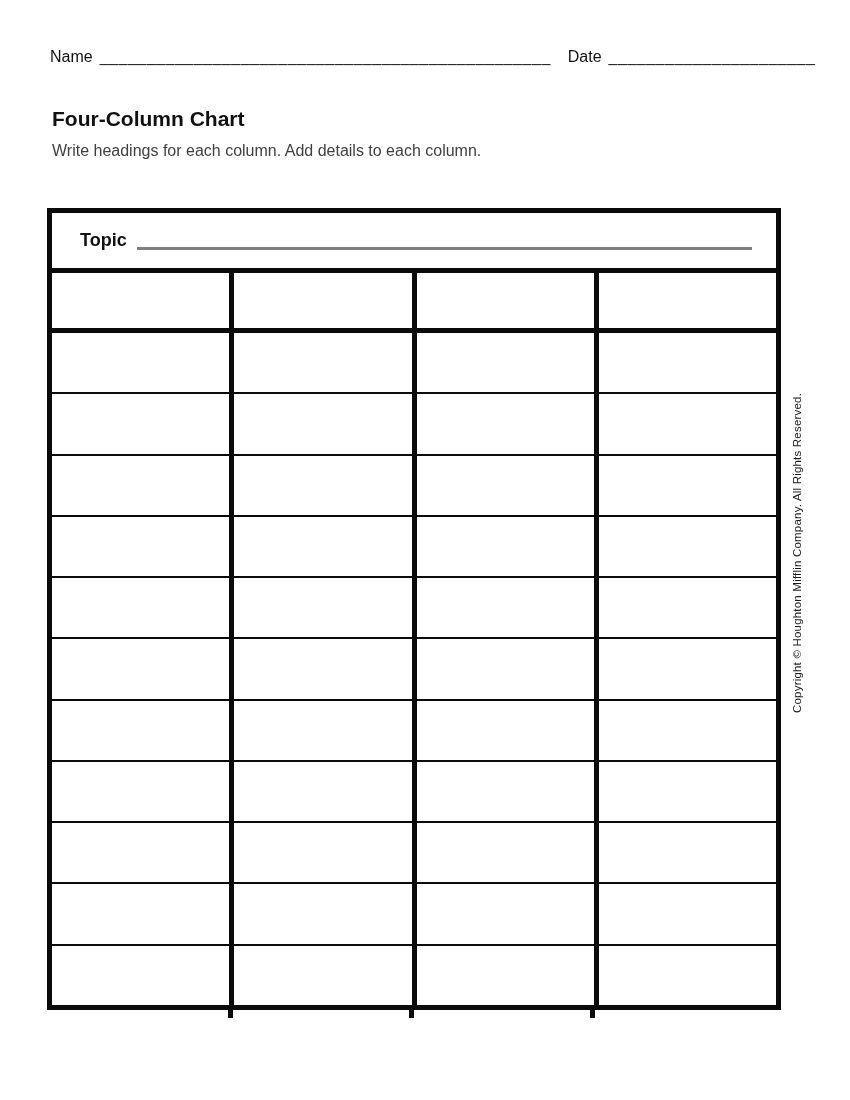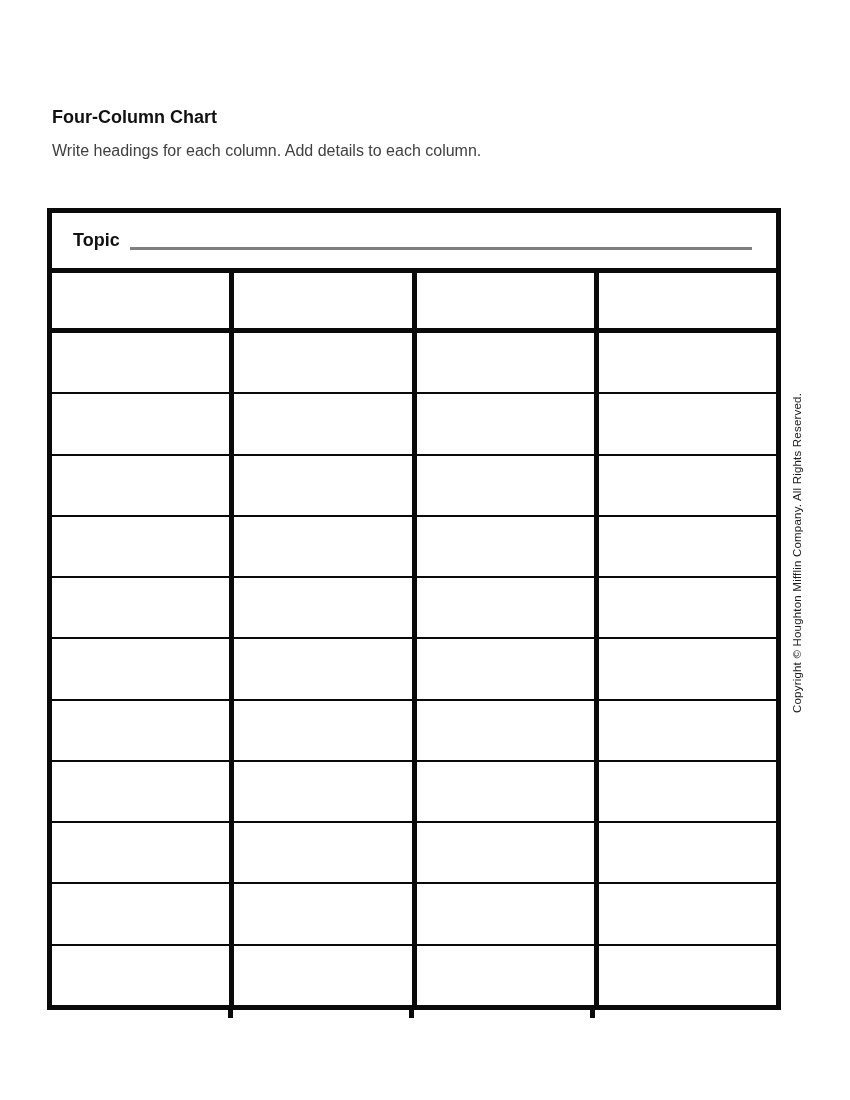--- a/index.html
+++ b/index.html
@@ -36,21 +36,21 @@
     color: #1a1a1a;
   }
   .date-label { margin-left: 17px; }
 
   
   .page-title {
     position: absolute;
     left: 52px;
     top: 107px;
     margin: 0;
-    font-size: 18px;
+    font-size: 21px;
     font-weight: bold;
     color: #111111;
   }
   .instructions {
     position: absolute;
     left: 52px;
     top: 142px;
     margin: 0;
     font-size: 16px;
     font-weight: normal;
@@ -68,21 +68,21 @@
     display: flex;
     flex-direction: column;
     background: #ffffff;
   }
 
   .topic-row {
     flex: 0 0 60px;
     border-bottom: 5px solid #0a0a0a;
     display: flex;
     align-items: center;
-    padding-left: 21px;
+    padding-left: 28px;
     padding-right: 24px;
   }
   .topic-label {
     font-size: 18px;
     font-weight: bold;
     color: #111111;
   }
   .topic-line {
     flex: 1;
     height: 3px;
@@ -145,20 +145,26 @@
     font-size: 11.5px;
     color: #1c1c1c;
     letter-spacing: 0.2px;
   }
 </style>
 </head>
 <body>
 
 <div class="sheet">
 
+  <div class="name-date-row">
+    <span class="field-label">Name</span>
+    <span class="blank-underscores">________________________________________________</span>
+    <span class="field-label date-label">Date</span>
+    <span class="blank-underscores">______________________</span>
+  </div>
 
   <h1 class="page-title">Four-Column Chart</h1>
   <p class="instructions">Write headings for each column. Add details to each column.</p>
 
   <div class="chart-table">
     <div class="topic-row">
       <span class="topic-label">Topic</span>
       <span class="topic-line"></span>
     </div>
     <div class="header-row">

